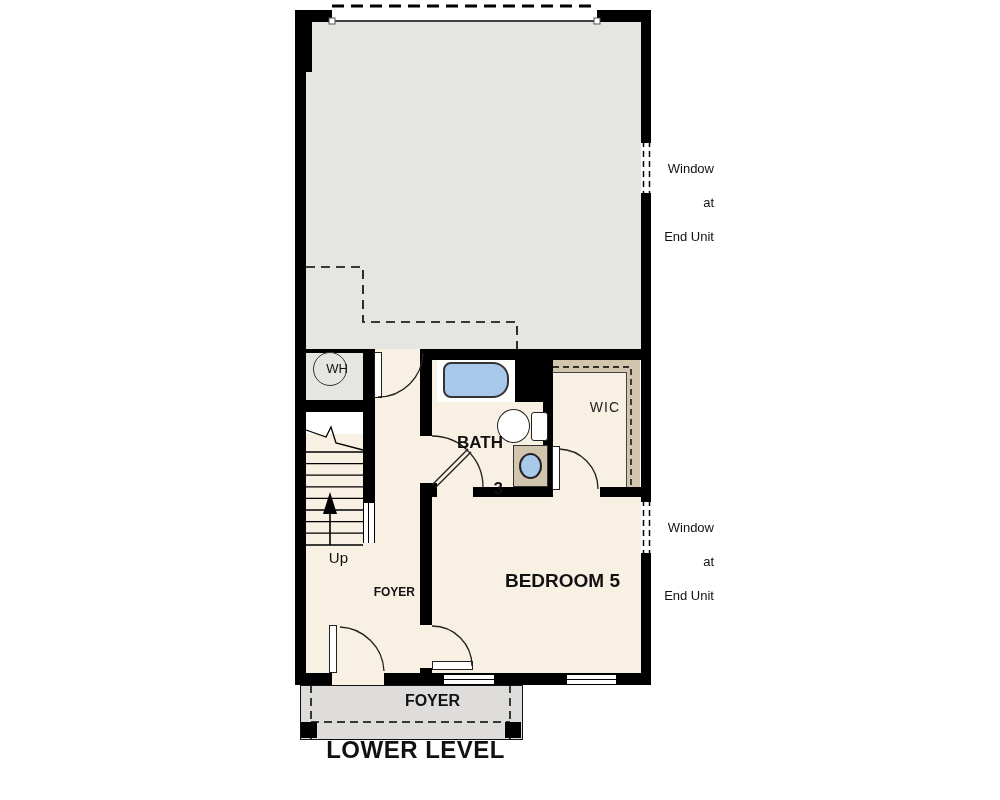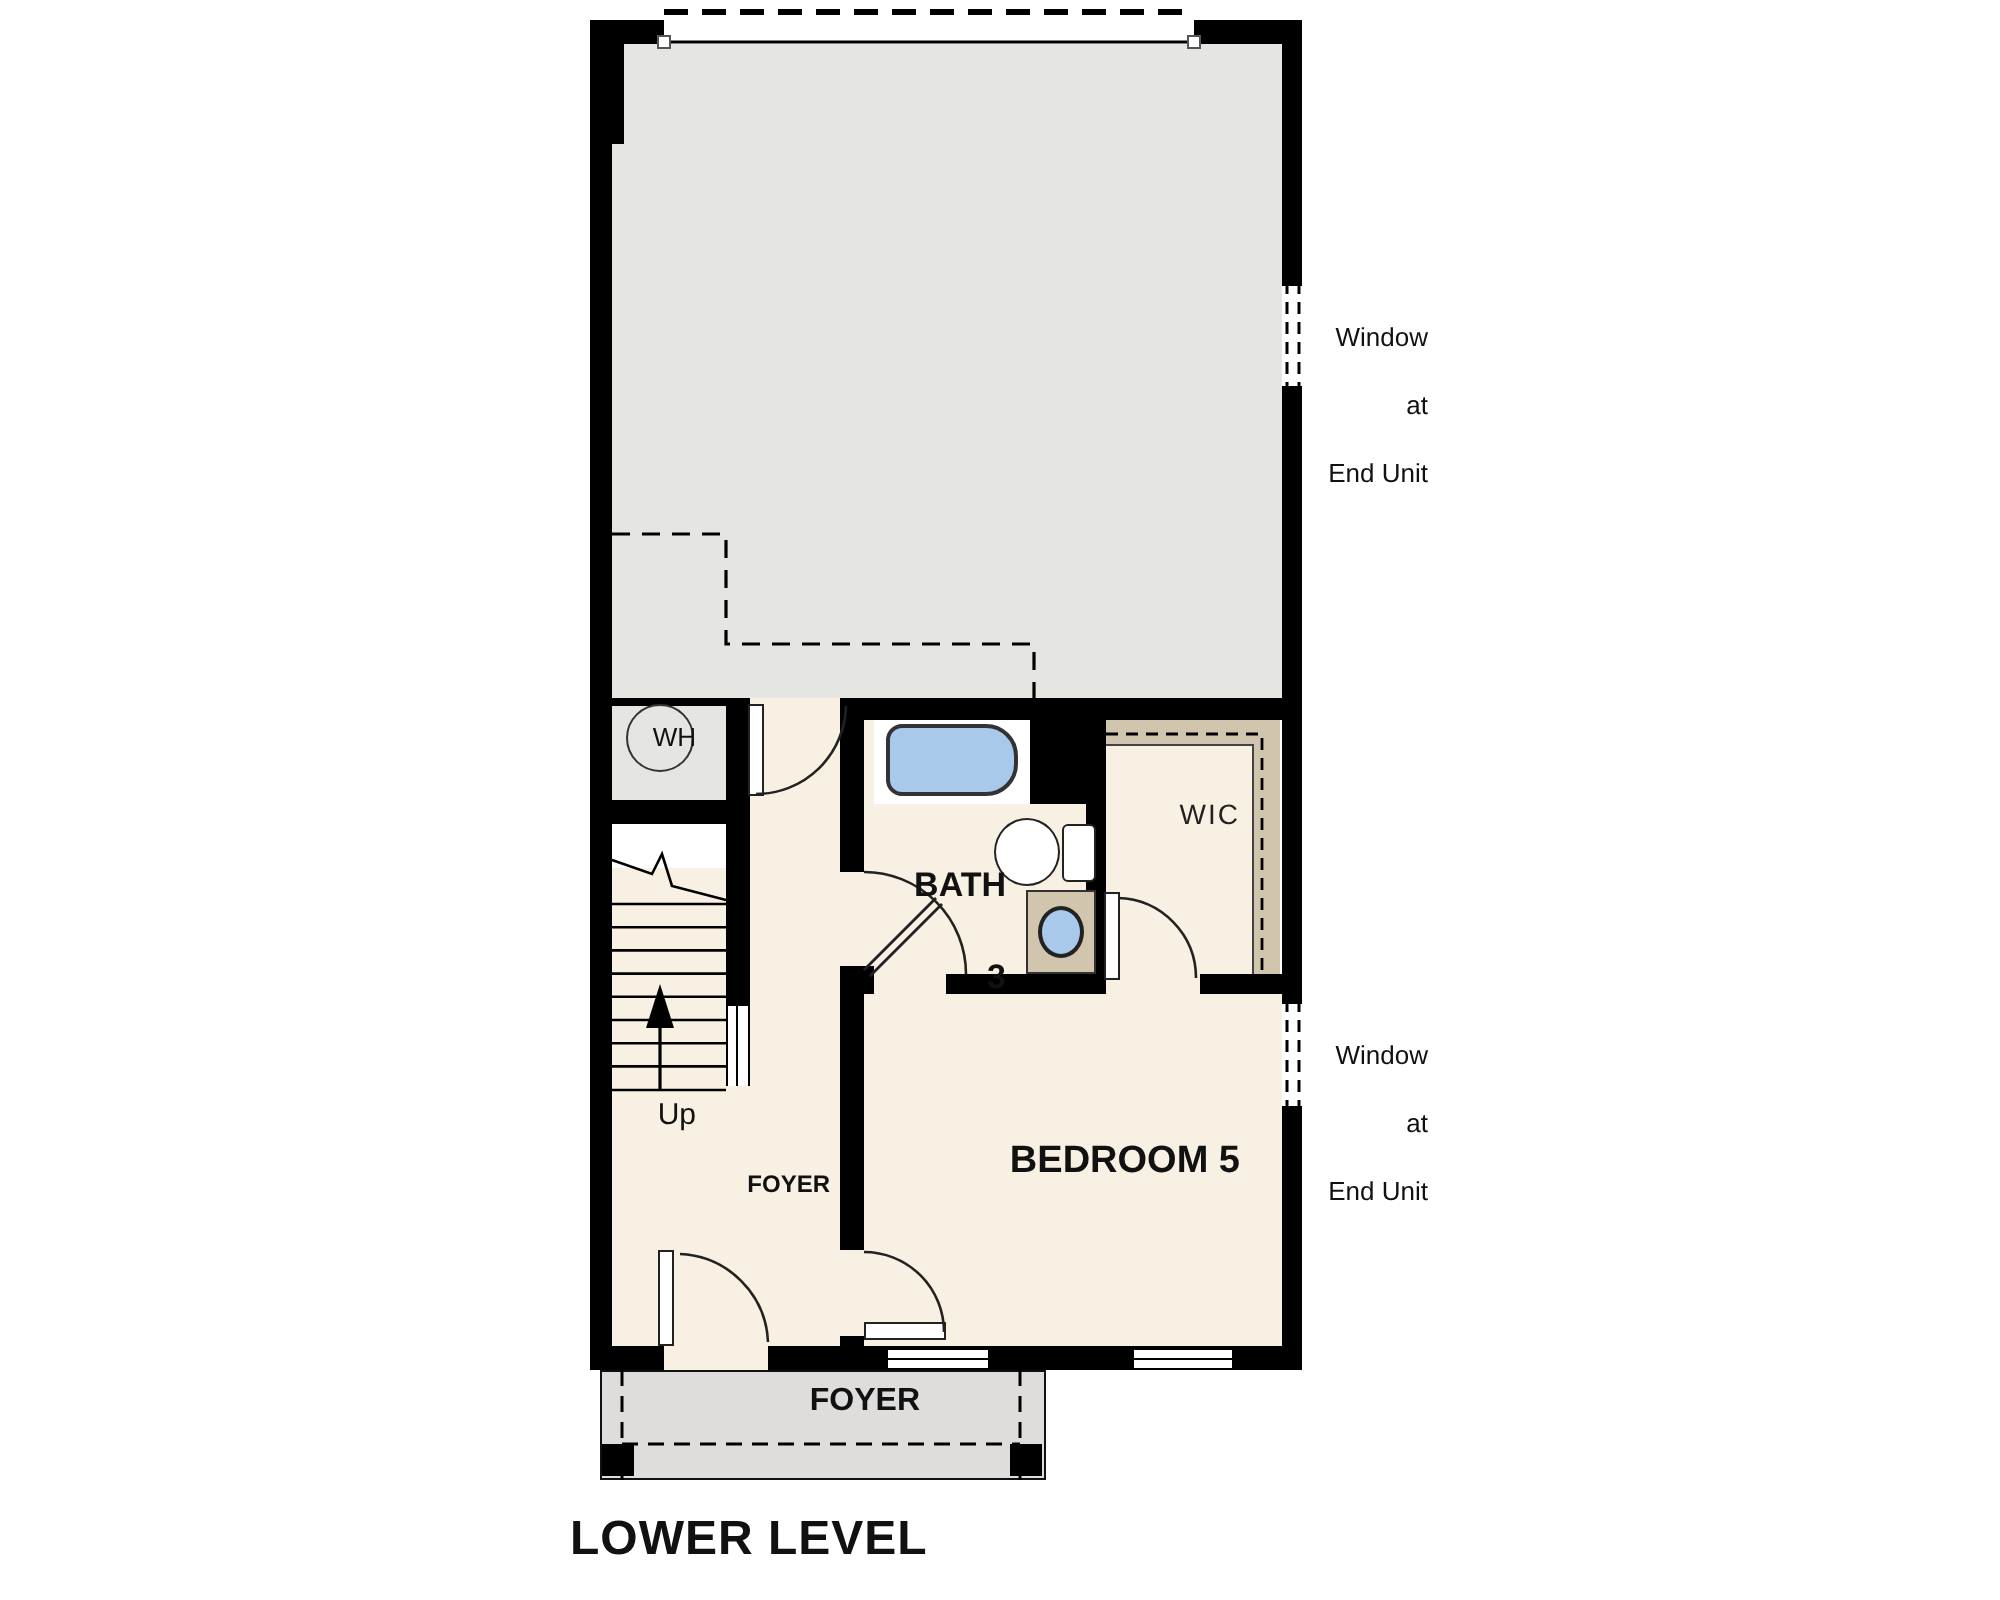--- a/index.html
+++ b/index.html
@@ -146,15 +146,15 @@
   <div class="label" style="left:650px;top:143px;width:64px;font-size:13px;line-height:17px;">
     <div>Window</div>
     <div>at</div>
     <div>End Unit</div>
   </div>
   <div class="label" style="left:650px;top:502px;width:64px;font-size:13px;line-height:17px;">
     <div>Window</div>
     <div>at</div>
     <div>End Unit</div>
   </div>
-  <div class="label label-bold" style="left:285px;top:756px;width:220px;text-align:left;font-size:24px;letter-spacing:0.5px;">LOWER LEVEL</div>
+  <div class="label label-bold" style="left:285px;top:736px;width:220px;text-align:right;font-size:24px;letter-spacing:0.5px;">LOWER LEVEL</div>
 
 </div>
 
 </body></html>

